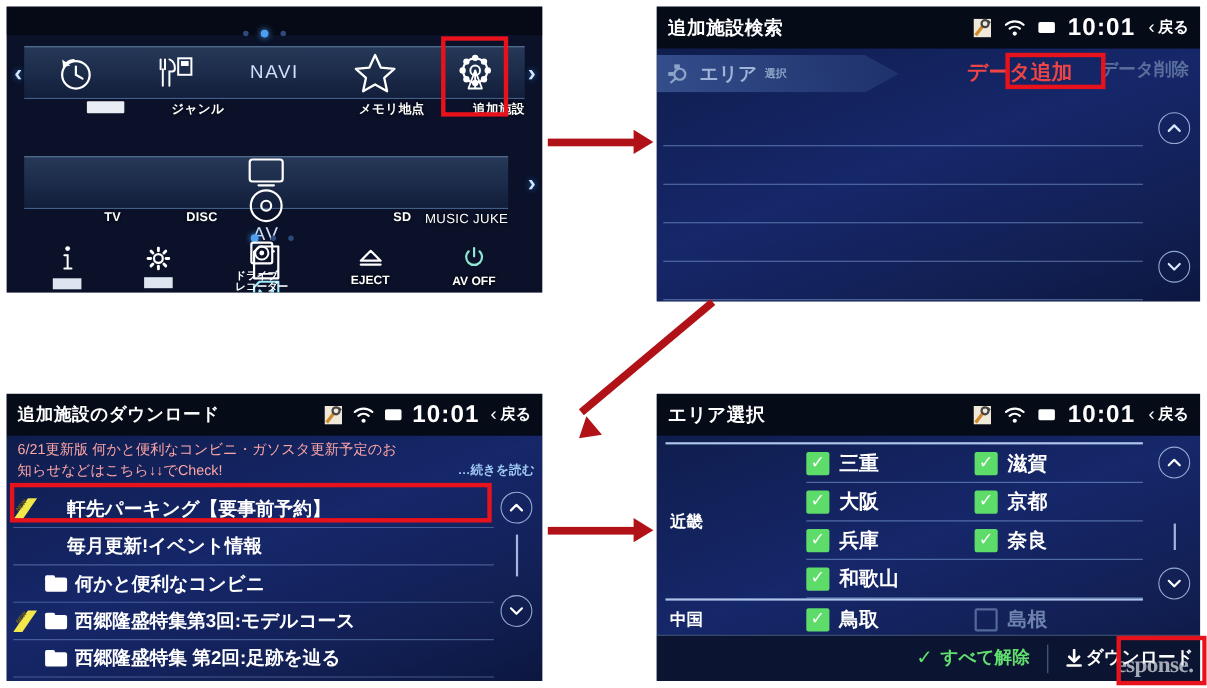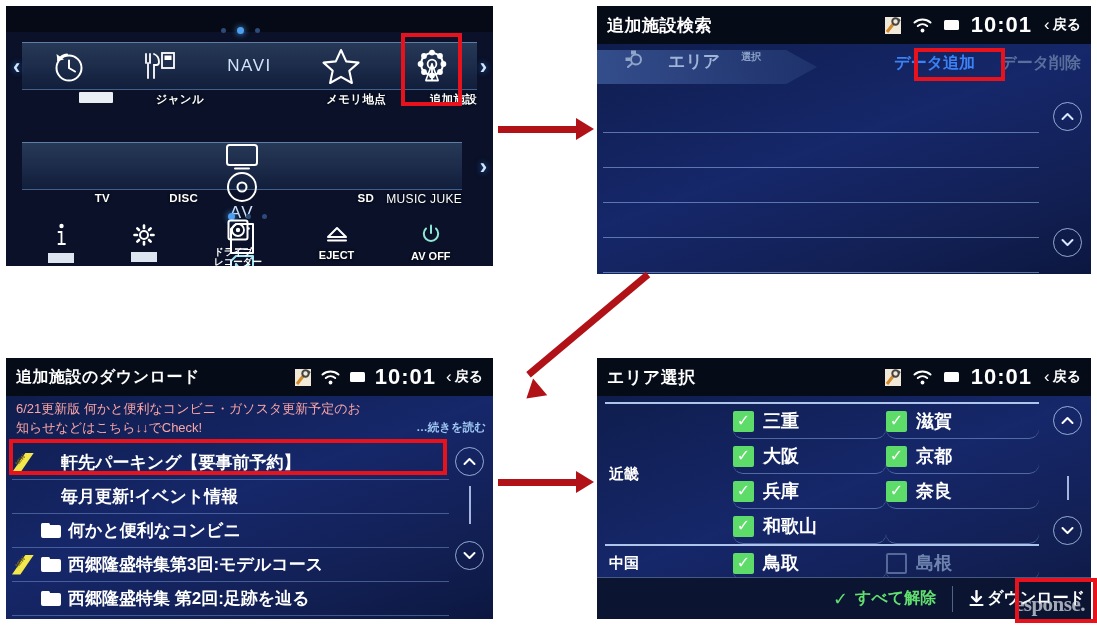--- a/index.html
+++ b/index.html
@@ -99,28 +99,28 @@
     display:flex; align-items:center; justify-content:center;
     color:rgba(215,232,255,0.9); font-size:13px;
   }
   .scrollbar-line { position:absolute; right:22px; width:2px; background:rgba(200,220,255,0.8); }
 
   
   #p2 { left:597px; top:6px; width:494px; height:268px; }
   #p2 .areabtn {
     position:absolute; left:0; top:44px; width:220px; height:34px;
     background: linear-gradient(90deg, rgba(58,86,150,0.85), rgba(40,62,120,0.55));
-    display:flex; align-items:flex-start; padding-left:28px; gap:21px;
+    display:flex; align-items:center; padding-left:10px; gap:7px;
     clip-path: polygon(0 0, 86% 0, 100% 50%, 86% 100%, 0 100%);
   }
   #p2 .areabtn .at { color:#9fb4d8; font-size:17px; font-weight:bold; }
   #p2 .areabtn .as { color:#8ea4c8; font-size:10px; font-weight:bold; }
   #p2 .dataadd {
     position:absolute; right:116px; top:47px;
-    color:#3b82f6; font-size:16px; font-weight:bold;
+    color:#ef4444; font-size:19px; font-weight:bold;
   }
   #p2 .datadel {
     position:absolute; right:10px; top:47px;
     color:#5a6f9c; font-size:16px; font-weight:bold;
   }
   #p2 .rowlines { position:absolute; left:6px; top:92px; right:52px; }
   #p2 .rowlines div { height:35px; border-bottom:1px solid rgba(150,185,235,0.55); }
 
   
   #p3 { left:6px; top:358px; width:487px; height:261px; }
@@ -163,21 +163,21 @@
   }
 
   
   #p4 { left:597px; top:358px; width:494px; height:261px; }
   #p4 .grid { position:absolute; left:8px; top:44px; right:52px; }
   #p4 .sep { height:2px; background:rgba(190,215,250,0.9); }
   #p4 .arow { display:flex; align-items:stretch; }
   #p4 .rname { width:128px; color:#ffffff; font-size:15px; font-weight:bold; display:flex; align-items:center; padding-left:4px; }
   #p4 .cells { flex:1; display:flex; flex-direction:column; }
   #p4 .crow { display:flex; height:35px; }
-  #p4 .cell { flex:1; display:flex; align-items:center; gap:9px; border-bottom:1px solid rgba(140,175,230,0.5);border-radius:10px; }
+  #p4 .cell { flex:1; display:flex; align-items:center; gap:9px; border-bottom:1px solid rgba(140,175,230,0.5); }
   #p4 .cell.blank { border-bottom:1px solid rgba(140,175,230,0.5); }
   #p4 .cell .lbl { color:#ffffff; font-size:18px; font-weight:bold; }
   #p4 .cell.off .lbl { color:#6d83ae; }
   .cbx { width:21px; height:21px; flex:0 0 21px; border-radius:2px;
          display:flex; align-items:center; justify-content:center; }
   .cbx.on { background:#5ddc6a; }
   .cbx.on::after { content:"✓"; color:#ffffff; font-size:16px; font-weight:bold; line-height:1; }
   .cbx.off { border:2px solid #55689a; background:transparent; }
   #p4 .botbar {
     position:absolute; left:0; right:0; bottom:0; height:42px;

